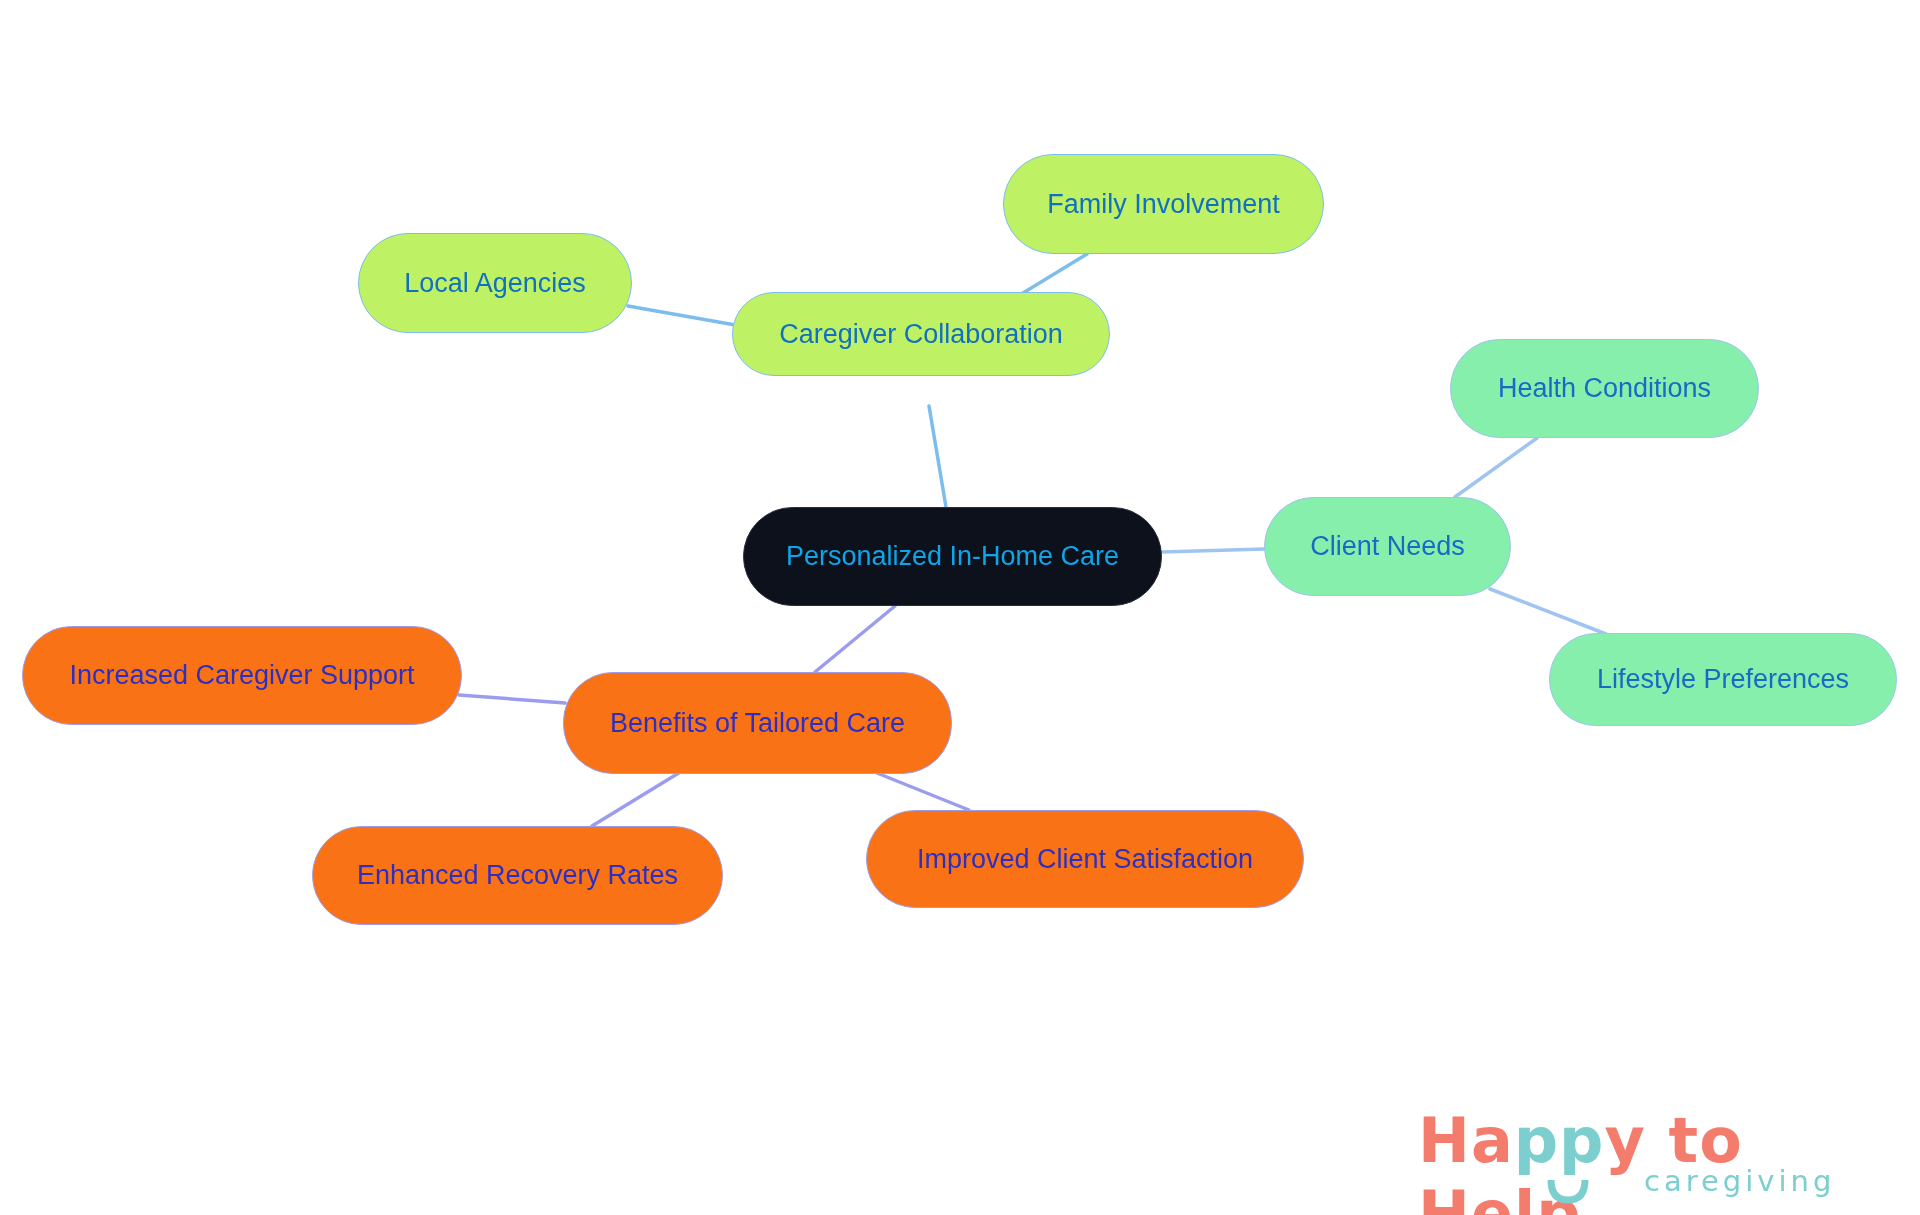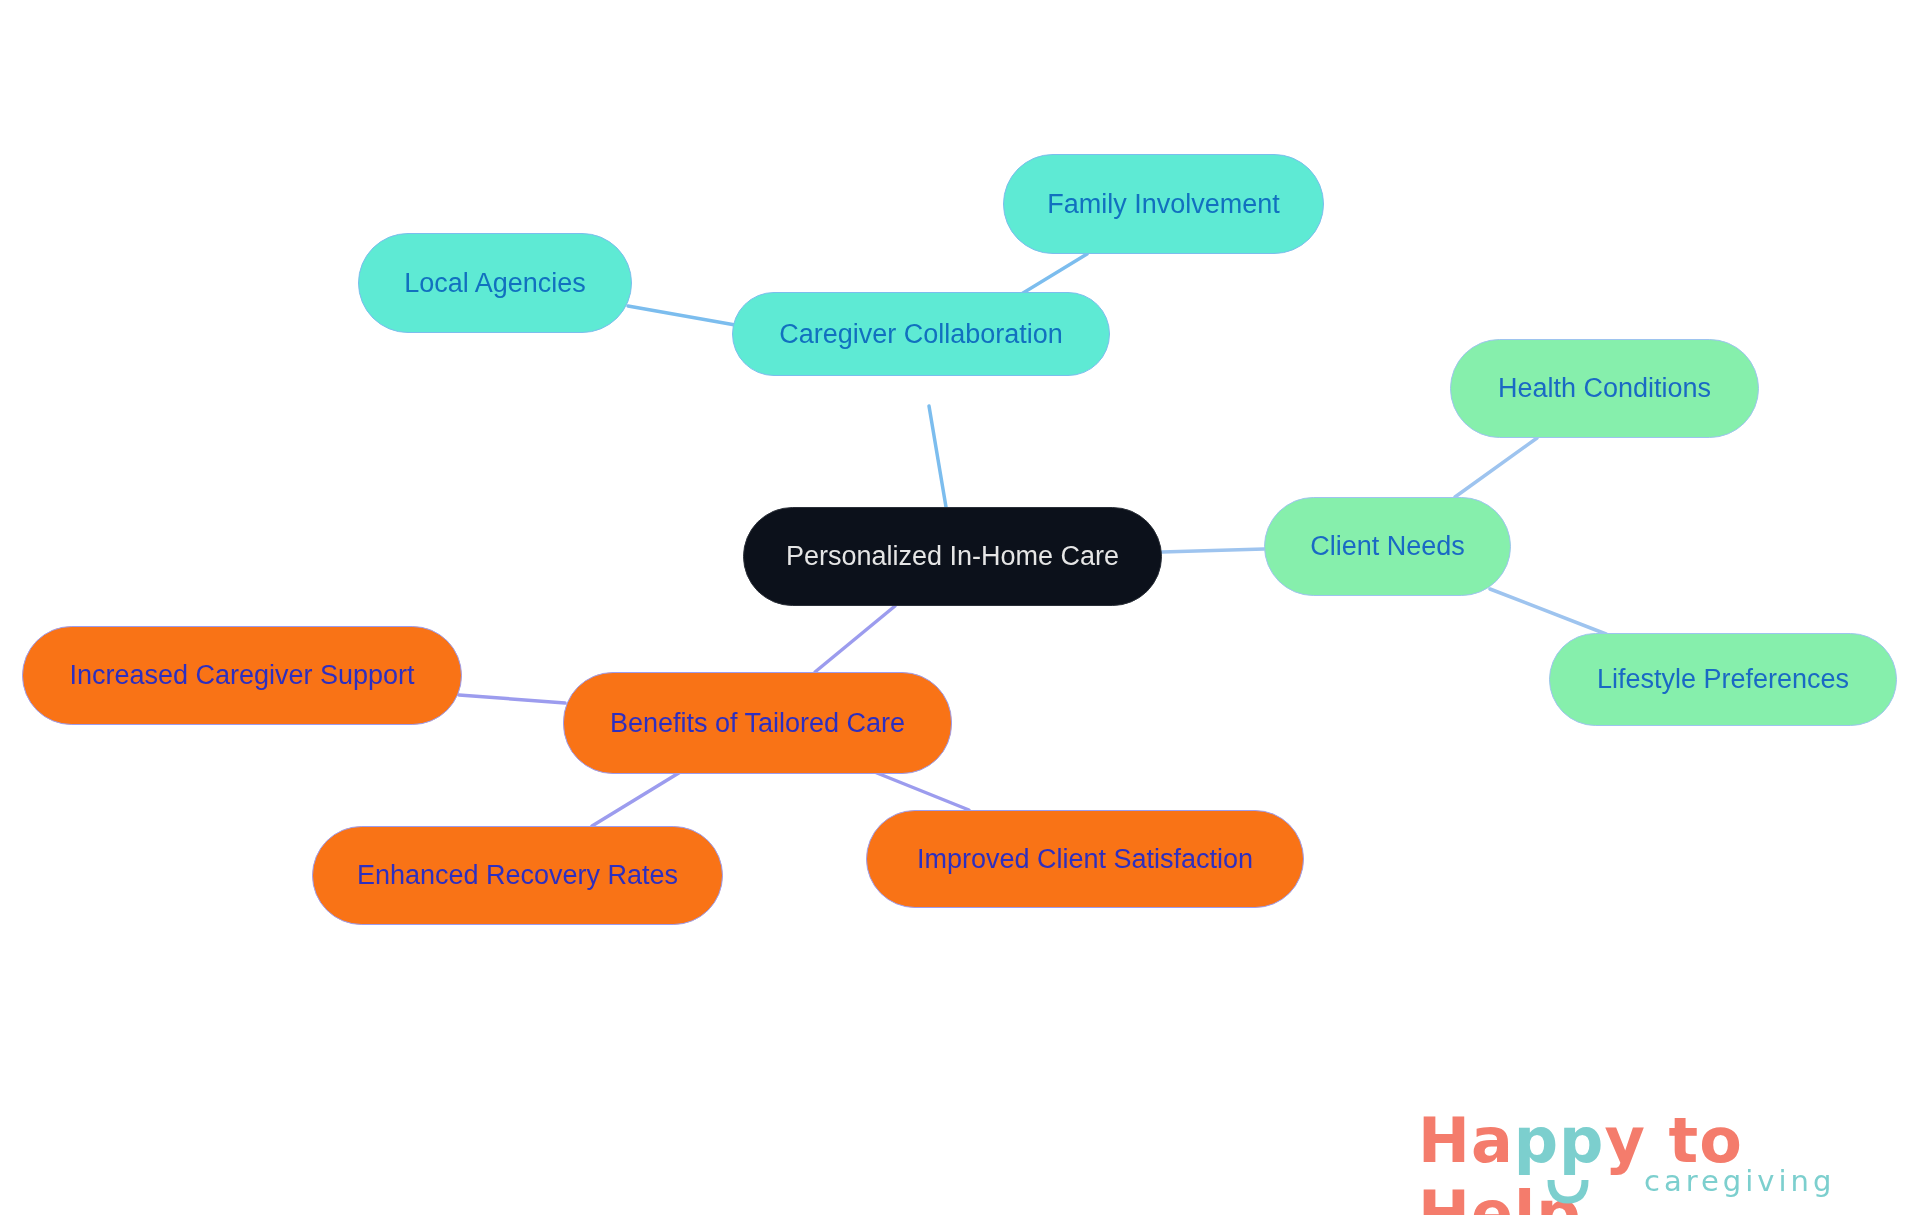--- a/index.html
+++ b/index.html
@@ -7,22 +7,22 @@
       width: 1920px; height: 1215px; background: #ffffff;
       position: relative; overflow: hidden;
       font-family: "Liberation Sans", "DejaVu Sans", sans-serif;
     }
     svg.edges { position: absolute; left: 0; top: 0; width: 1920px; height: 1215px; }
     .node {
       position: absolute; box-sizing: border-box;
       border-radius: 50px; display: flex; align-items: center; justify-content: center;
       font-size: 27px; white-space: nowrap; border: 1.5px solid;
     }
-    .node.root { background: #0c111b; color: #e5e5e5; border-color: #2a2f38; }
-    .node.blue { background: #5eead4; color: #1170bf; border-color: #7cbdee; }
+    .node.root { background: #0c111b; color: #0ea5e9; border-color: #2a2f38; }
+    .node.blue { background: #bef264; color: #1170bf; border-color: #7cbdee; }
     .node.sky  { background: #86efac; color: #1a69c4; border-color: #9ec4ef; }
     .node.violet { background: #f97316; color: #2d2fc0; border-color: #9c9cee; }
     .logo { position: absolute; left: 1418px; top: 1104px; width: 460px; height: 100px; }
     .logo .main {
       position: absolute; left: 0; top: 0; font-size: 62px; font-weight: bold;
       color: #f47c6c; letter-spacing: 1px; font-family: "DejaVu Sans", sans-serif;
     }
     .logo .main .pp { color: #7ccfce; }
     .logo .sub {
       position: absolute; left: 226px; top: 60px; font-size: 29px; color: #7ccfce;

